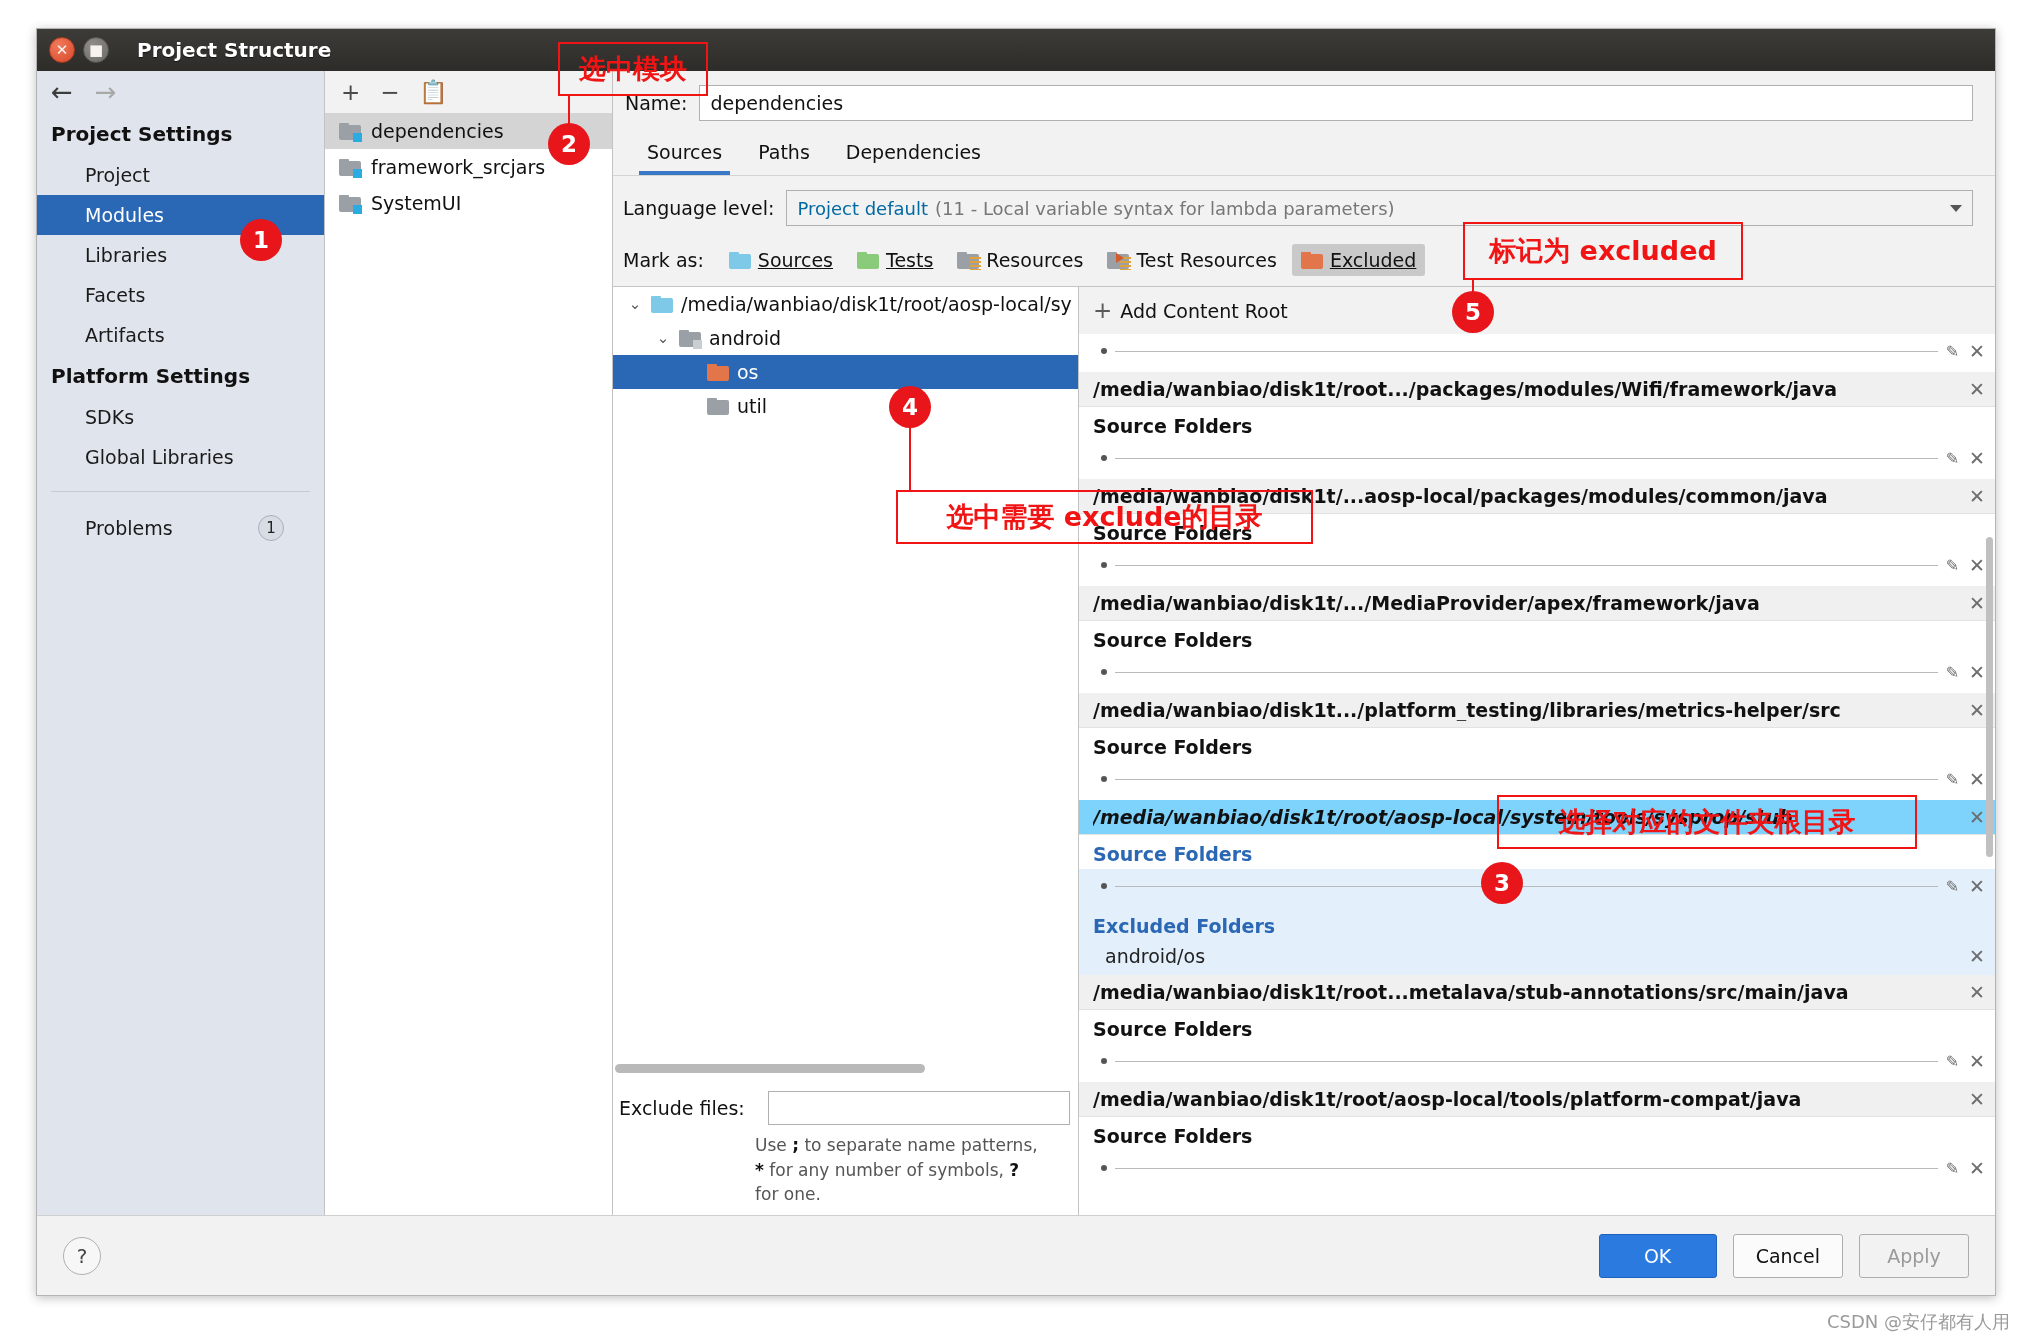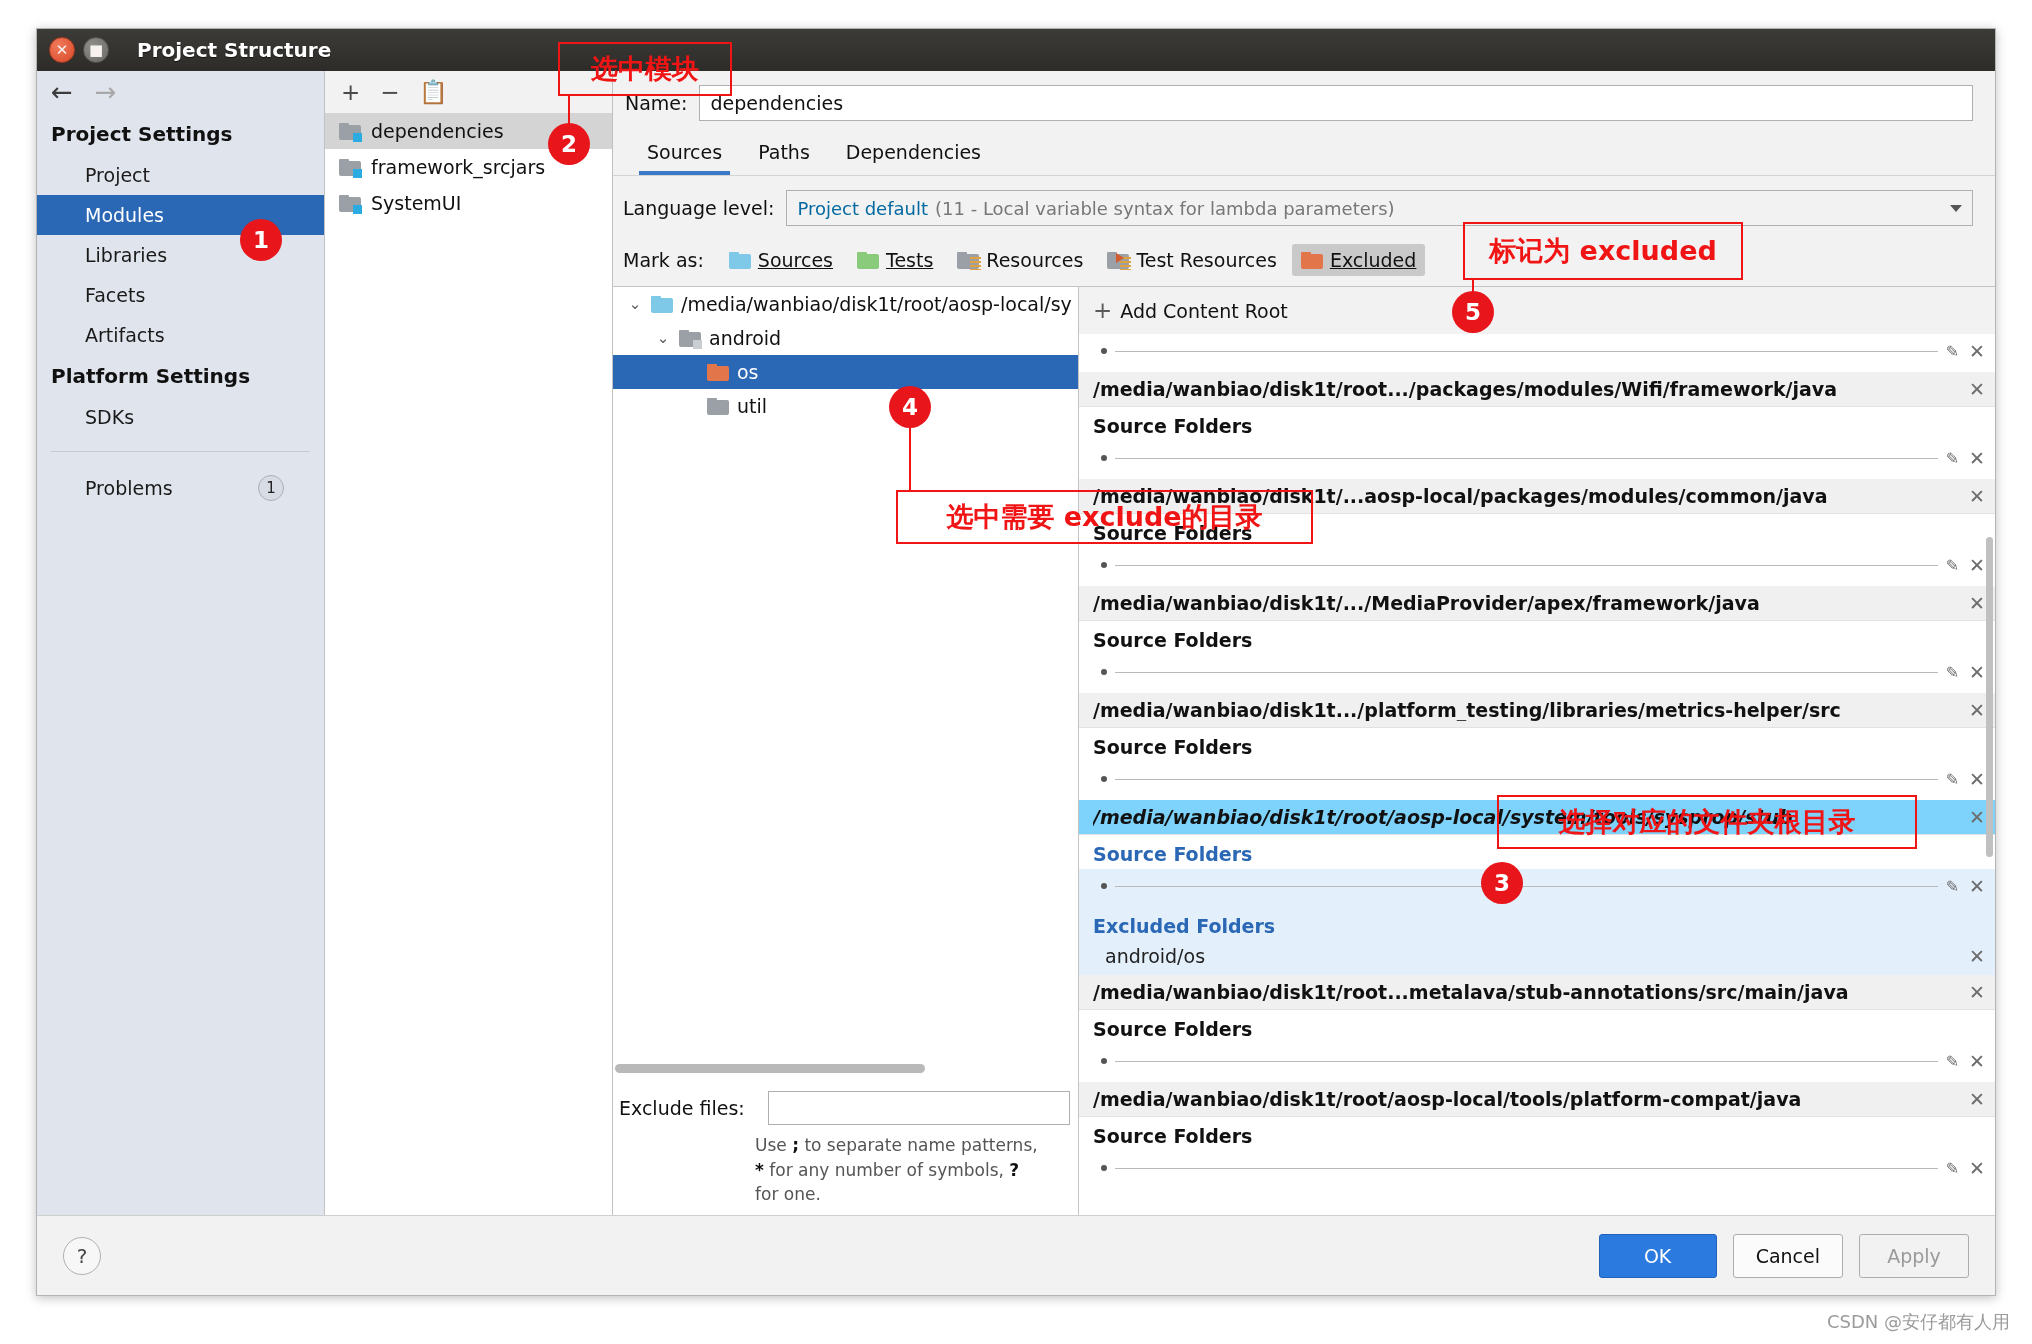--- a/index.html
+++ b/index.html
@@ -387,20 +387,21 @@
 
         <div class="sb-group">Project Settings</div>
         <div class="sb-item">Project</div>
         <div class="sb-item selected">Modules</div>
         <div class="sb-item">Libraries</div>
         <div class="sb-item">Facets</div>
         <div class="sb-item">Artifacts</div>
 
         <div class="sb-group">Platform Settings</div>
         <div class="sb-item">SDKs</div>
+        <div class="sb-item">Global Libraries</div>
 
         <div class="sb-sep"></div>
 
         <div class="sb-item sb-row-badge">
           <span>Problems</span>
           <span class="count-badge">1</span>
         </div>
       </div>
 
       <div class="modules-pane">
@@ -662,21 +663,21 @@
     <div class="footer">
       <div class="help-btn">?</div>
       <div class="footer-right">
         <div class="dlg-btn primary">OK</div>
         <div class="dlg-btn">Cancel</div>
         <div class="dlg-btn disabled">Apply</div>
       </div>
     </div>
   </div>
 
-  <div class="anno-box" style="left:558px; top:42px; width:174px; height:54px; font-size:27px;">
+  <div class="anno-box" style="left:558px; top:42px; width:150px; height:54px; font-size:27px;">
     <span>选中模块</span>
   </div>
   <div class="anno-line" style="left:568px; top:96px; width:2px; height:38px;"></div>
   <div class="badge-num" style="left:548px; top:123px;">
     <span>2</span>
   </div>
 
   <div class="badge-num" style="left:240px; top:219px;">
     <span>1</span>
   </div>

